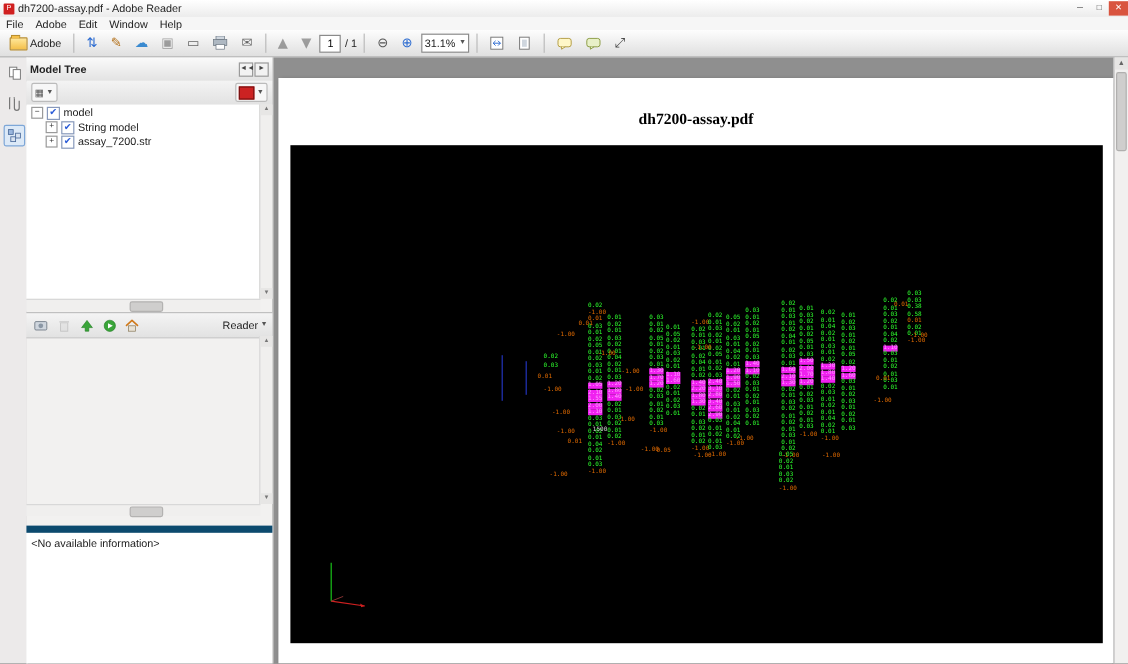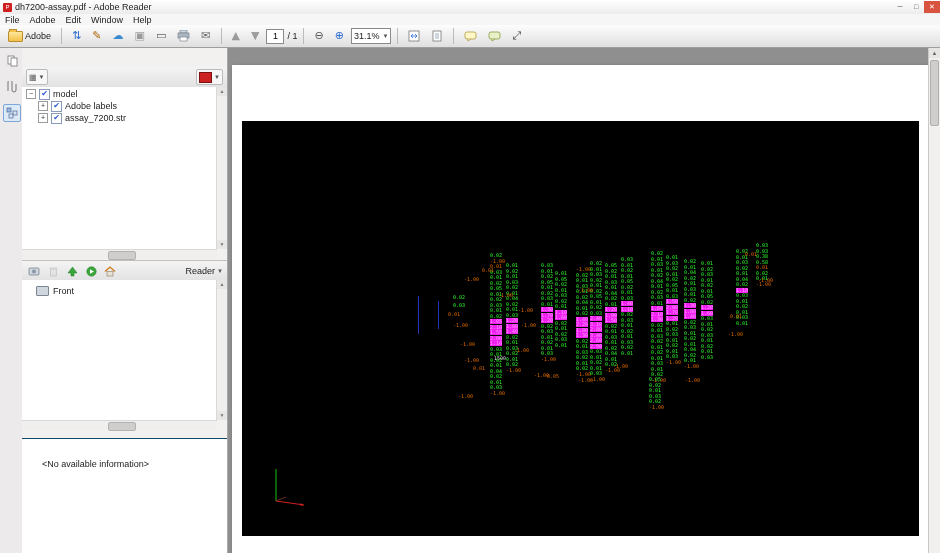--- a/index.html
+++ b/index.html
@@ -54,21 +54,21 @@
   .cb{width:9px;height:9px;border:1px solid #8899bb;background:#fff;color:#2a5bd7;font-size:8px;line-height:8px;text-align:center;flex:0 0 auto}
   .tlabel{font-size:9px}
 
   .viewsbar{position:absolute;left:0;top:212px;right:0;height:20px;background:linear-gradient(#f4f4f4,#e2e2e2);border-top:1px solid #c0c0c0;border-bottom:1px solid #c8c8c8;display:flex;align-items:center;gap:3px;padding:0 4px}
   .vbtn{width:14px;height:14px;display:flex;align-items:center;justify-content:center;border:1px solid transparent;border-radius:2px}
   .options{margin-left:auto;display:flex;align-items:center;gap:2px;font-size:9px}
   .viewslist{position:absolute;left:0;top:232px;right:10px;height:140px;background:#fff}
   .viewitem{display:flex;align-items:center;gap:4px;margin:6px 0 0 14px;font-size:9px}
   .monicon{width:11px;height:8px;background:#cfd6de;border:1px solid #7d8794;border-radius:1px}
 
-  .infopanel{position:absolute;left:0;top:390px;right:0;bottom:0;background:#fff;border-top:1px solid #0c4a6e;padding:20px;font-size:9px}
+  .infopanel{position:absolute;left:0;top:390px;right:0;bottom:0;background:#fff;border-top:6px solid #0c4a6e;padding:4px;font-size:9px}
 
   
   .docarea{position:absolute;left:228px;top:0;right:11px;bottom:0;background:#8f8f8f;overflow:hidden}
   .page{position:absolute;left:4px;top:17px;width:696px;height:489px;background:#fff;box-shadow:2px 2px 4px rgba(0,0,0,.45)}
   .pagetitle{position:absolute;top:26px;left:0;right:0;text-align:center;font-family:"Liberation Serif",serif;font-weight:bold;font-size:13px;color:#000}
   .plot{position:absolute;left:10px;top:56px;width:677px;height:415px;background:#000;overflow:hidden}
   .pl{position:absolute;font-family:"DejaVu Sans Mono",monospace;font-size:5px;line-height:5px;white-space:nowrap;letter-spacing:0}
   .tickline{position:absolute;width:1px}
   .axis{position:absolute;left:30px;top:346px}
 
@@ -197,41 +197,48 @@
     <div class="stripbtn active" style="top:56px">
       <svg width="12" height="12" viewBox="0 0 12 12">
           <rect x="1" y="1" width="4" height="4" fill="#9ab6dd" stroke="#4a6a9a" stroke-width="0.7"></rect>
           <rect x="7" y="4" width="4" height="4" fill="#d7e2f0" stroke="#4a6a9a" stroke-width="0.7"></rect>
           <rect x="3" y="7" width="4" height="4" fill="#d7e2f0" stroke="#4a6a9a" stroke-width="0.7"></rect>
         </svg>
     </div>
   </div>
 
   <div class="leftpanel">
+    <div class="mt-header">
+      <span>Model Tree</span>
+      <span class="hdrbtns">
+        <span class="hdrbtn">◄◄</span>
+        <span class="hdrbtn">►</span>
+      </span>
+    </div>
     <div class="mt-toolbar">
       <span class="smallbtn">
         <span style="font-size:8px;color:#555">▦</span>
         <span class="dd">▼</span>
       </span>
       <span style="margin-left:auto" class="smallbtn">
         <span class="swatch"></span>
         <span class="dd">▼</span>
       </span>
     </div>
 
     <div class="treearea">
       <div class="trow" style="margin-left:4px">
         <span class="exp">−</span>
         <span class="cb">✔</span>
         <span class="tlabel">model</span>
       </div>
       <div class="trow" style="margin-left:16px">
         <span class="exp">+</span>
         <span class="cb">✔</span>
-        <span class="tlabel">Adobe labels</span>
+        <span class="tlabel">String model</span>
       </div>
       <div class="trow" style="margin-left:16px">
         <span class="exp">+</span>
         <span class="cb">✔</span>
         <span class="tlabel">assay_7200.str</span>
       </div>
     </div>
     <div class="vsb" style="right:0;top:39px;height:162px">
       <span class="ar" style="top:0">▲</span>
       <span class="ar" style="bottom:0">▼</span>
@@ -269,41 +276,36 @@
             <path d="M1 5.5 L6 1 L11 5.5" fill="none" stroke="#d07818" stroke-width="1.3"></path>
             <rect x="3" y="5.5" width="6" height="4.5" fill="#e8e2d6" stroke="#8a7a5a" stroke-width="0.6"></rect>
           </svg>
       </span>
       <span class="options">
         <span>Reader</span>
         <span class="dd">▼</span>
       </span>
     </div>
 
-    <div class="viewslist">
-      <div class="viewitem">
-        <span class="monicon"></span>
-        <span>Front</span>
-      </div>
-    </div>
     <div class="vsb" style="right:0;top:232px;height:140px">
       <span class="ar" style="top:0">▲</span>
       <span class="ar" style="bottom:0">▼</span>
     </div>
     <div class="hsb" style="top:372px;right:10px">
         <span class="thumb" style="left:86px"></span>
       </div>
 
     <div class="infopanel">
       <span>&lt;No available information&gt;</span>
     </div>
   </div>
 
   <div class="docarea">
     <div class="page">
+      <div class="pagetitle">dh7200-assay.pdf</div>
       <div class="plot" id="plot">
         <svg class="axis" width="60" height="44" viewBox="0 0 60 44">
           <line x1="4" y1="2" x2="4" y2="34" stroke="#18c018" stroke-width="1"></line>
           <line x1="4" y1="34" x2="32" y2="38" stroke="#d02020" stroke-width="1"></line>
           <path d="M32 38 l-4 -2 l1 3 z" fill="#d02020"></path>
           <line x1="4" y1="34" x2="14" y2="30" stroke="#9a3a3a" stroke-width="0.7"></line>
         </svg>
       <span class="pl" style="left: 248px; top: 132px; color: rgb(45, 255, 45);">0.02</span>
           <span class="pl" style="left: 248px; top: 137.5px; color: rgb(224, 106, 0);">-1.00</span>
           <span class="pl" style="left: 248px; top: 143px; color: rgb(224, 106, 0);">0.01</span>

